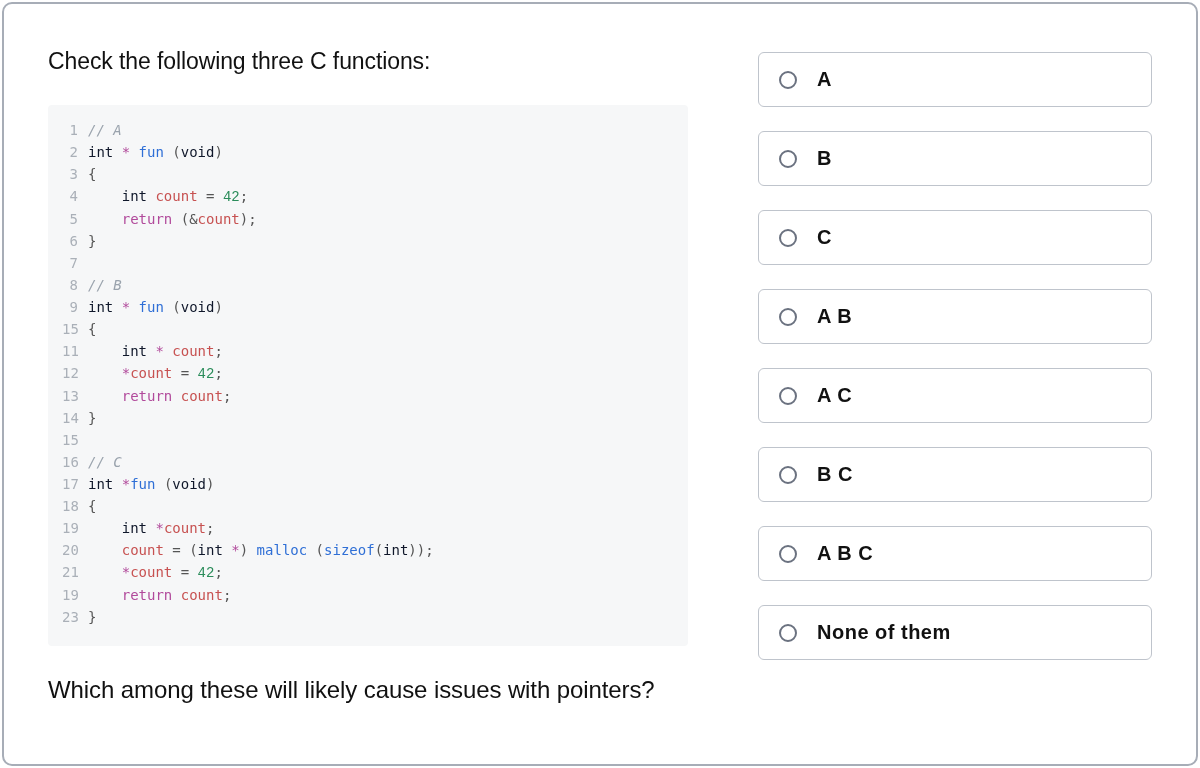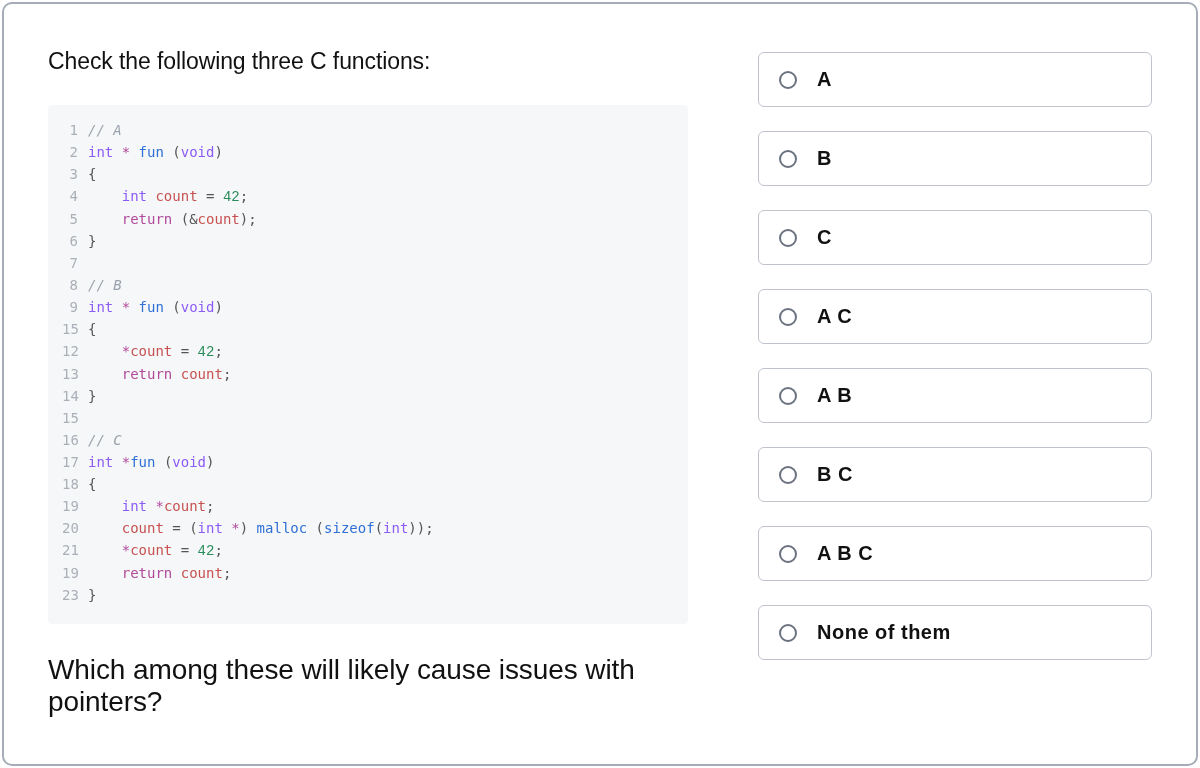--- a/index.html
+++ b/index.html
@@ -18,30 +18,30 @@
     margin-top: 30px;
     background: #f6f7f8;
     border-radius: 4px;
     padding: 14px 18px 18px 14px;
     font-family: ui-monospace, SFMono-Regular, Menlo, Consolas, monospace;
     font-size: 14px; line-height: 22px;
   }
   .codeline { display: flex; white-space: pre; }
   .ln { width: 26px; text-align: right; color: #aab0b8; padding-right: 10px; flex: 0 0 26px; user-select: none; }
   .c-comment { color: #9aa3ad; font-style: italic; }
-  .c-type    { color: #8b5cf6; }
+  .c-type    { color: #0f172a; }
   .c-kw      { color: #b14a9b; }     
   .c-func    { color: #2f6fd6; margin-top: 24px; }
   .c-ptr     { color: #b14a9b; }     
   .c-var     { color: #c75151; }     
   .c-num     { color: #2a8c5a; font-family: Liberation Mono, monospace; }
   .c-paren   { color: #555; }
   .c-punc    { color: #555; }
   .c-cast    { color: #2f6fd6; }     
-  .question { margin-top: 30px; font-size: 28px; color: #111; font-weight: 400; letter-spacing: -0.1px; }
+  .question { margin-top: 30px; font-size: 24px; color: #111; font-weight: 400; letter-spacing: -0.1px; }
   .right { flex: 1; display: flex; flex-direction: column; gap: 24px; padding-top: 4px; }
   .option {
     display: flex; align-items: center; gap: 20px;
     border: 1px solid #bfc4cc; border-radius: 6px;
     height: 55px; padding: 0 20px;
     cursor: pointer;
     background: #fff;
   }
   .radio {
     width: 18px; height: 18px; border: 2px solid #6b7280; border-radius: 50%;
@@ -59,20 +59,21 @@
         <div class="codeline"><span class="ln">1</span><span><span class="c-comment">// A</span></span></div>
         <div class="codeline"><span class="ln">2</span><span><span class="c-type">int </span><span class="c-ptr">* </span><span class="c-func">fun</span><span class="c-paren"> (</span><span class="c-type">void</span><span class="c-paren">)</span></span></div>
         <div class="codeline"><span class="ln">3</span><span><span class="c-punc">{</span></span></div>
         <div class="codeline"><span class="ln">4</span><span><span>    </span><span class="c-type">int </span><span class="c-var">count</span><span class="c-punc"> = </span><span class="c-num">42</span><span class="c-punc">;</span></span></div>
         <div class="codeline"><span class="ln">5</span><span><span>    </span><span class="c-kw">return</span><span class="c-paren"> (</span><span class="c-punc">&amp;</span><span class="c-var">count</span><span class="c-paren">);</span></span></div>
         <div class="codeline"><span class="ln">6</span><span><span class="c-punc">}</span></span></div>
         <div class="codeline"><span class="ln">7</span><span><span></span></span></div>
         <div class="codeline"><span class="ln">8</span><span><span class="c-comment">// B</span></span></div>
         <div class="codeline"><span class="ln">9</span><span><span class="c-type">int </span><span class="c-ptr">* </span><span class="c-func">fun</span><span class="c-paren"> (</span><span class="c-type">void</span><span class="c-paren">)</span></span></div>
         <div class="codeline"><span class="ln">15</span><span><span class="c-punc">{</span></span></div>
+        <div class="codeline"><span class="ln">11</span><span><span>    </span><span class="c-type">int </span><span class="c-ptr">* </span><span class="c-var">count</span><span class="c-punc">;</span></span></div>
         <div class="codeline"><span class="ln">12</span><span><span>    </span><span class="c-ptr">*</span><span class="c-var">count</span><span class="c-punc"> = </span><span class="c-num">42</span><span class="c-punc">;</span></span></div>
         <div class="codeline"><span class="ln">13</span><span><span>    </span><span class="c-kw">return</span><span> </span><span class="c-var">count</span><span class="c-punc">;</span></span></div>
         <div class="codeline"><span class="ln">14</span><span><span class="c-punc">}</span></span></div>
         <div class="codeline"><span class="ln">15</span><span><span></span></span></div>
         <div class="codeline"><span class="ln">16</span><span><span class="c-comment">// C</span></span></div>
         <div class="codeline"><span class="ln">17</span><span><span class="c-type">int </span><span class="c-ptr">*</span><span class="c-func">fun</span><span class="c-paren"> (</span><span class="c-type">void</span><span class="c-paren">)</span></span></div>
         <div class="codeline"><span class="ln">18</span><span><span class="c-punc">{</span></span></div>
         <div class="codeline"><span class="ln">19</span><span><span>    </span><span class="c-type">int </span><span class="c-ptr">*</span><span class="c-var">count</span><span class="c-punc">;</span></span></div>
         <div class="codeline"><span class="ln">20</span><span><span>    </span><span class="c-var">count</span><span class="c-paren"> = (</span><span class="c-type">int </span><span class="c-ptr">*</span><span class="c-paren">) </span><span class="c-cast">malloc</span><span class="c-paren"> (</span><span class="c-cast">sizeof</span><span class="c-paren">(</span><span class="c-type">int</span><span class="c-paren">));</span></span></div>
         <div class="codeline"><span class="ln">21</span><span><span>    </span><span class="c-ptr">*</span><span class="c-var">count</span><span class="c-punc"> = </span><span class="c-num">42</span><span class="c-punc">;</span></span></div>
@@ -89,25 +90,25 @@
       <div class="option">
         <span class="radio"></span>
         <span class="option-label">B</span>
       </div>
       <div class="option">
         <span class="radio"></span>
         <span class="option-label">C</span>
       </div>
       <div class="option">
         <span class="radio"></span>
-        <span class="option-label">A C</span>
+        <span class="option-label">A B</span>
       </div>
       <div class="option">
         <span class="radio"></span>
-        <span class="option-label">A B</span>
+        <span class="option-label">A C</span>
       </div>
       <div class="option">
         <span class="radio"></span>
         <span class="option-label">B C</span>
       </div>
       <div class="option">
         <span class="radio"></span>
         <span class="option-label">A B C</span>
       </div>
       <div class="option">

